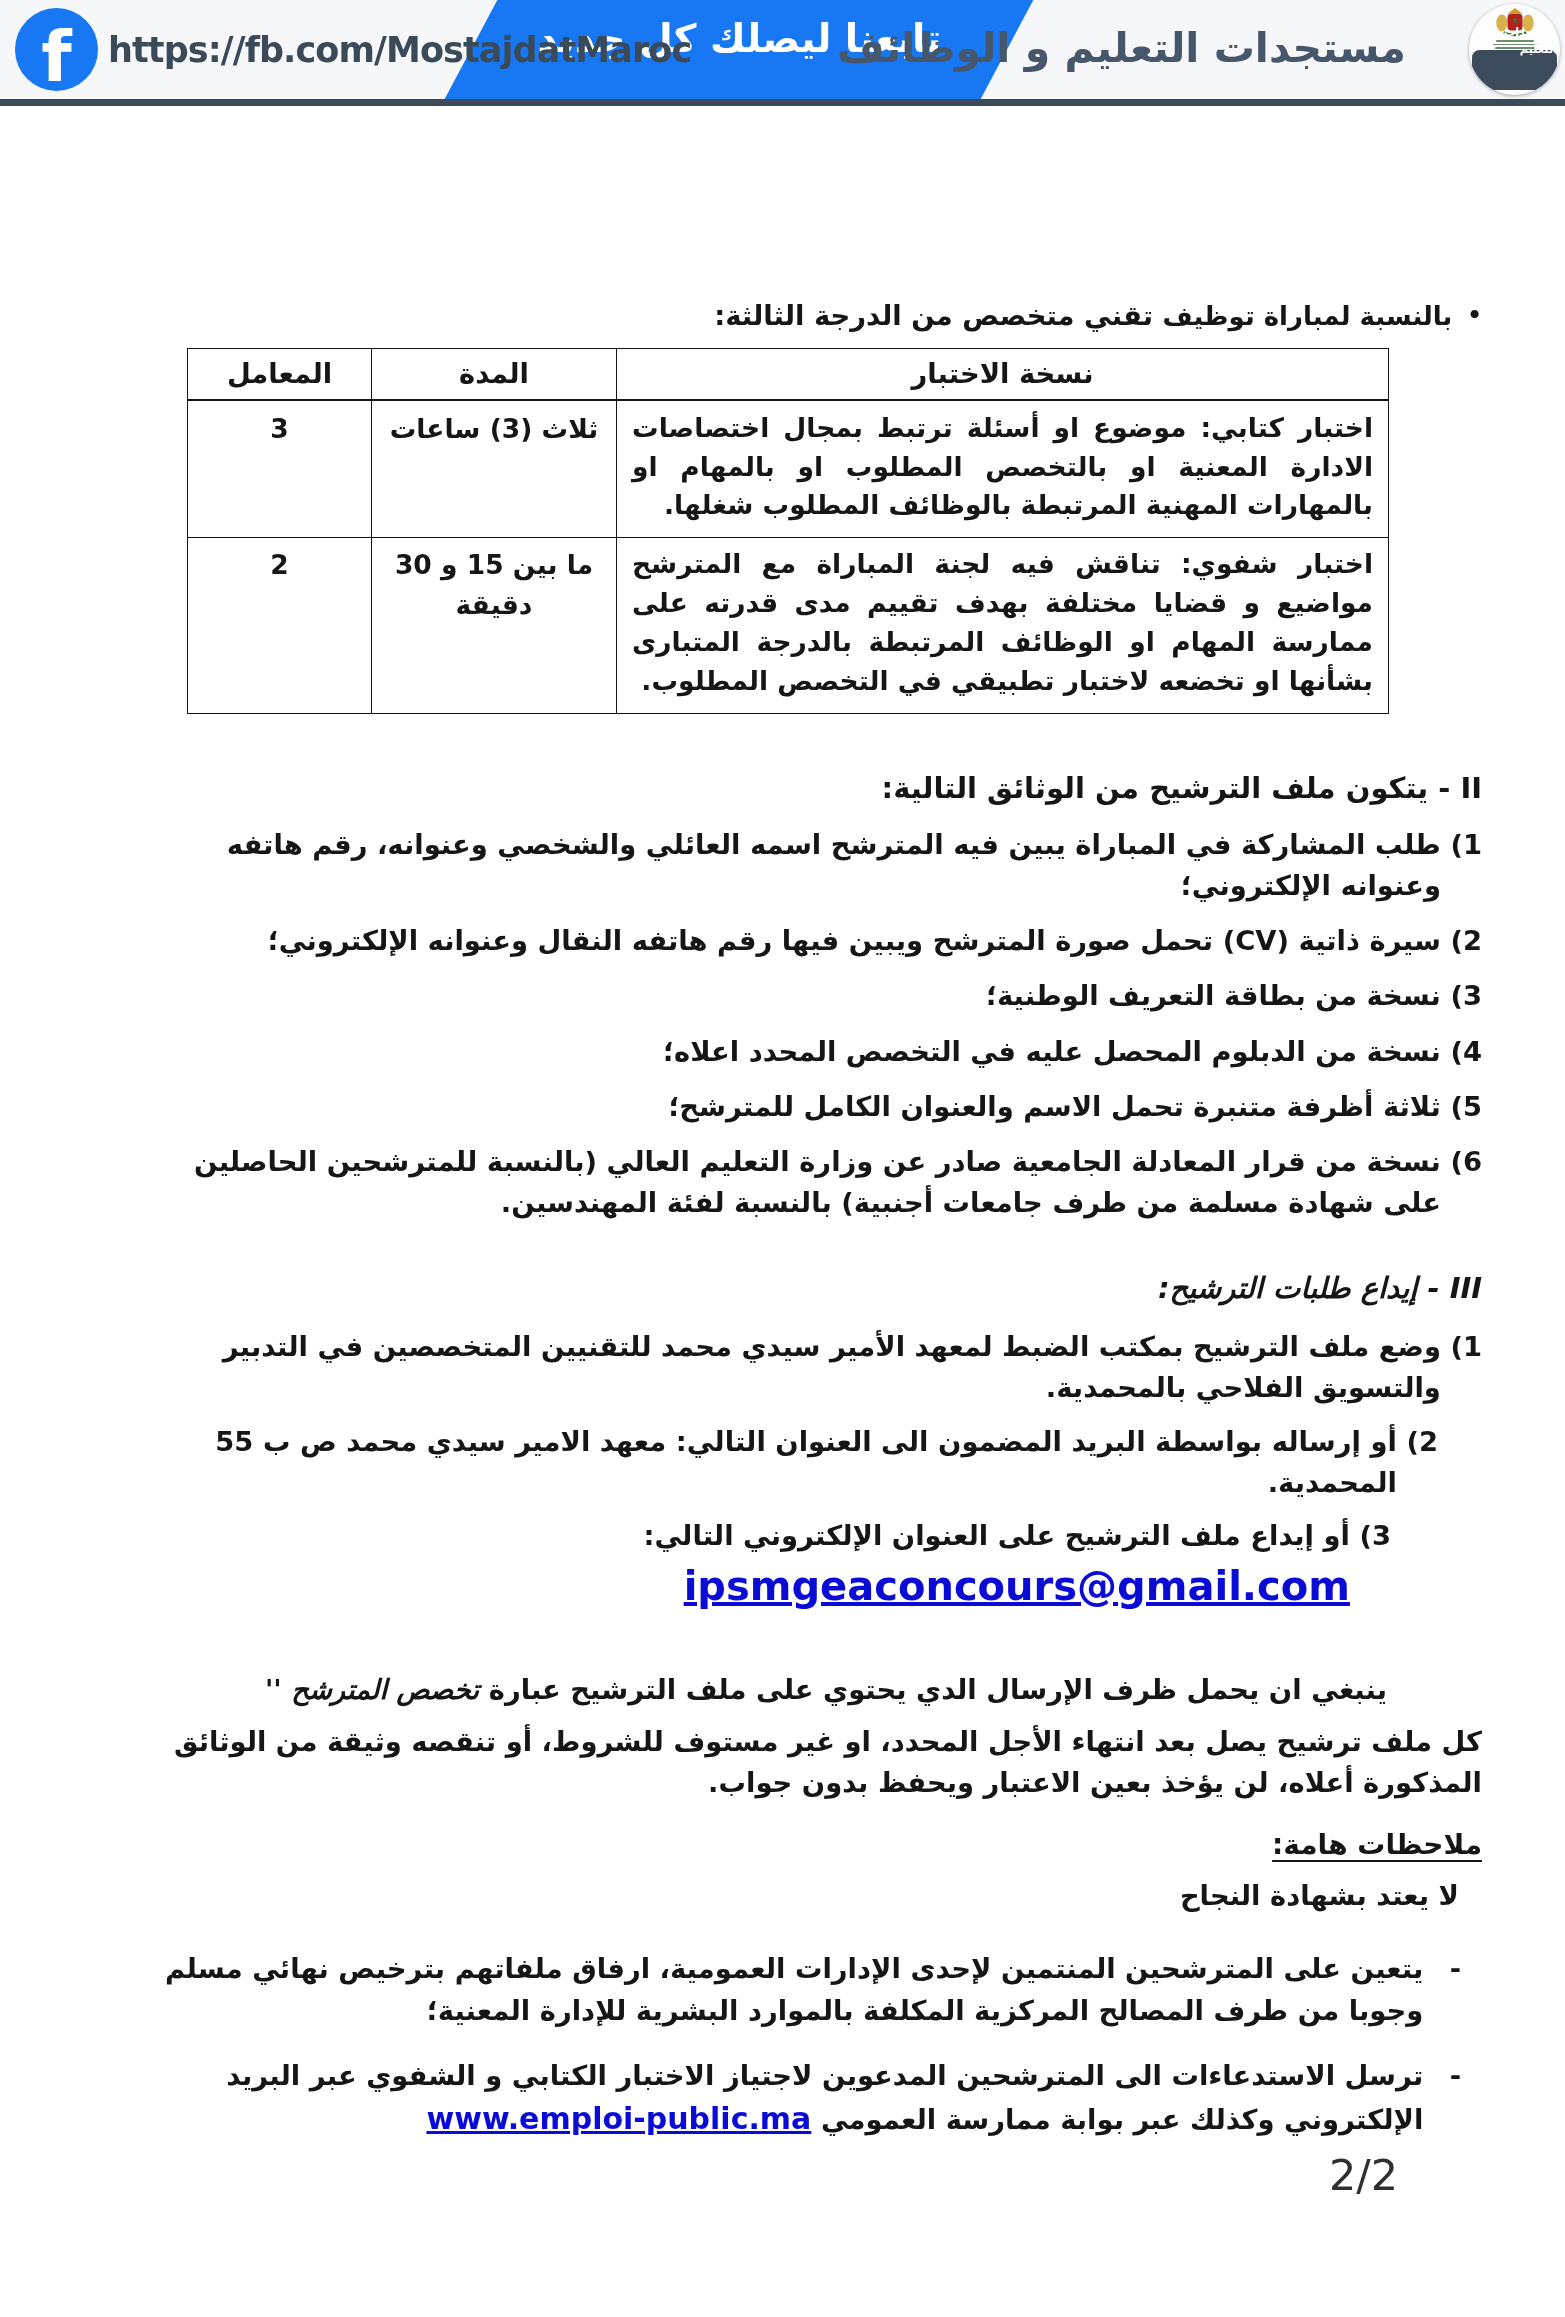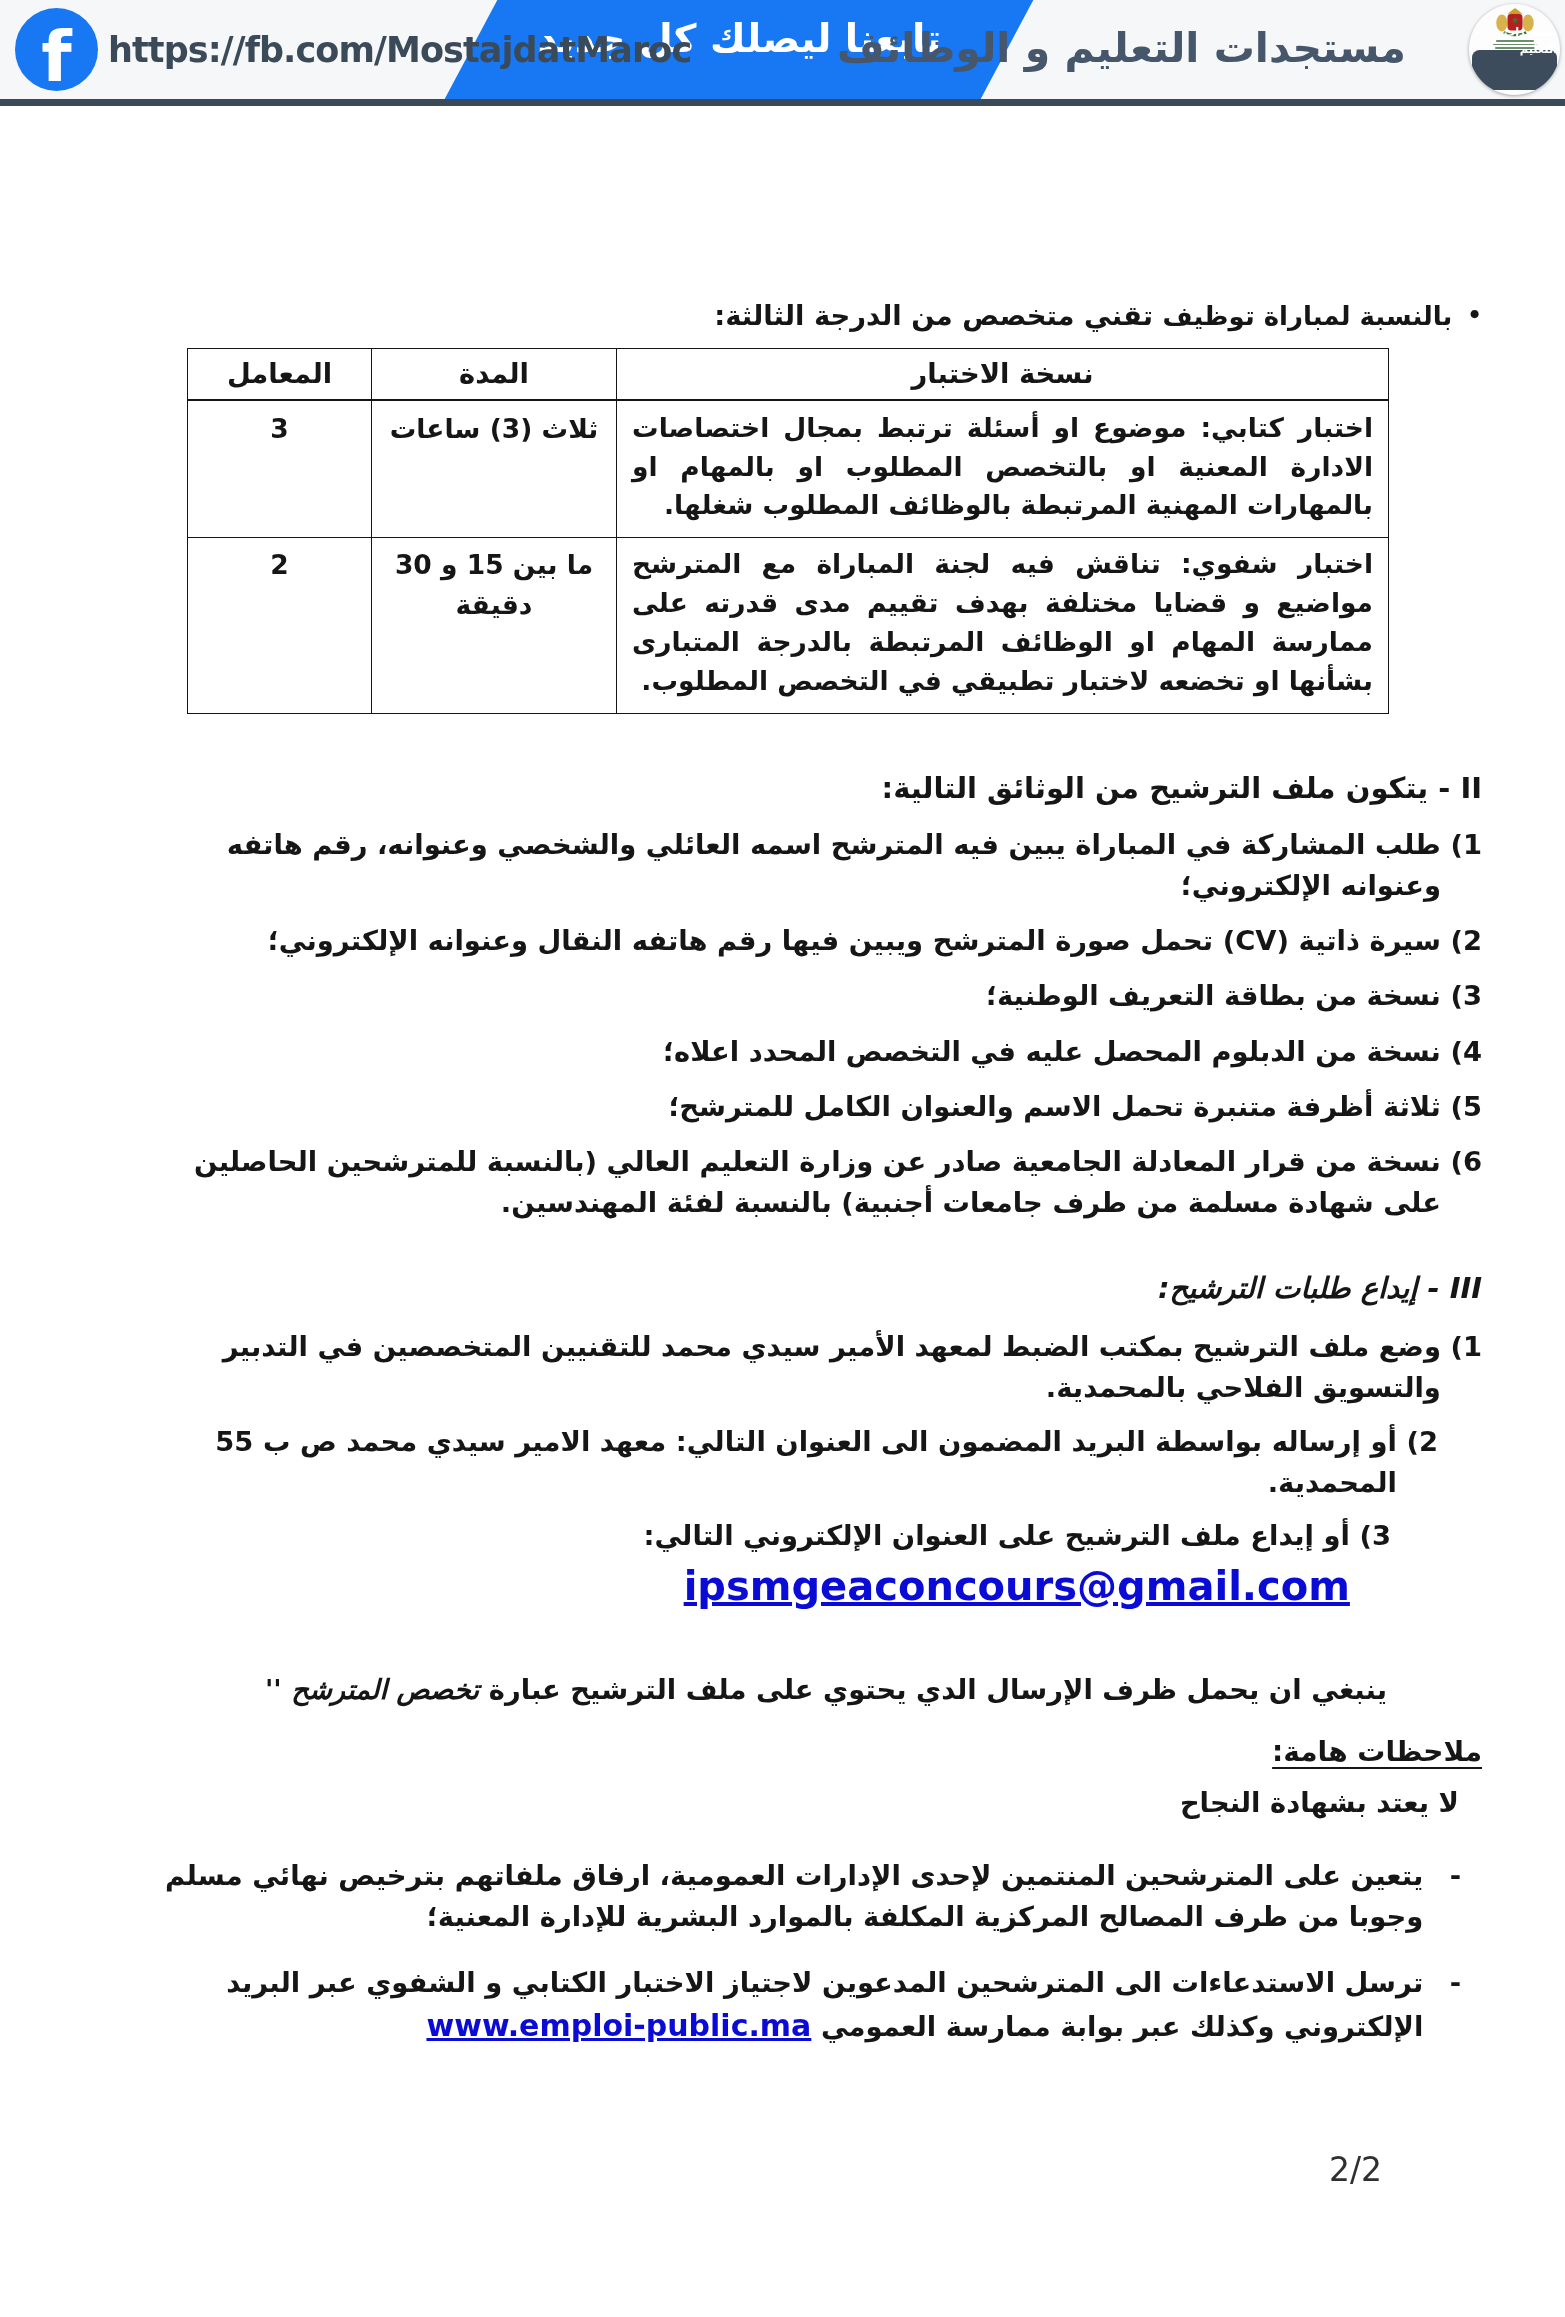--- a/index.html
+++ b/index.html
@@ -82,21 +82,21 @@
   .envelope .emph { font-weight:700; font-style:italic; }
   .rejection { margin-top:11.4px; }
   .notes-heading { margin-top:21px; font-size:28px; font-weight:700; text-decoration:underline; text-underline-offset:5.7px; }
   .note0 { margin-top:9px; margin-right:23px; }
   .dash-item { display:flex; gap:5.7px; }
   .dash-item .mk { width:53px; text-align:center; font-weight:700; }
   .dash-item .tx { flex:1; }
   .dash1 { margin-top:32px; }
   .dash2 { margin-top:24.6px; }
   .page-num {
-    position:absolute; left:1329px; top:2150px; font-size:33px; font-weight:400;
+    position:absolute; left:1329px; top:2150px; font-size:43px; font-weight:400;
     color:#2f2f2f; direction:ltr;
   }
 </style>
 </head>
 <body>
 
 <header class="hdr">
   <div class="ribbon"></div>
   <div class="ribbon-label">تابعنا ليصلك كل جديد</div>
   <div class="fb-circle">
@@ -206,20 +206,21 @@
     <span class="mk">3)</span>
     <span class="tx">
       <span>أو إيداع ملف الترشيح على العنوان الإلكتروني التالي: </span><a class="mail" href="#">ipsmgeaconcours@gmail.com</a>
     </span>
   </div>
 
   <div class="envelope">
     <span>ينبغي ان يحمل ظرف الإرسال الدي يحتوي على ملف الترشيح عبارة </span><span class="emph">تخصص المترشح ''</span>
   </div>
 
+  <div class="rejection">كل ملف ترشيح يصل بعد انتهاء الأجل المحدد، او غير مستوف للشروط، أو تنقصه وثيقة من الوثائق المذكورة أعلاه، لن يؤخذ بعين الاعتبار ويحفظ بدون جواب.</div>
 
   <div class="notes-heading">ملاحظات هامة:</div>
   <div class="note0">لا يعتد بشهادة النجاح</div>
 
   <div class="dash-item dash1">
     <span class="mk">-</span>
     <span class="tx">يتعين على المترشحين المنتمين لإحدى الإدارات العمومية، ارفاق ملفاتهم بترخيص نهائي مسلم وجوبا من طرف المصالح المركزية المكلفة بالموارد البشرية للإدارة المعنية؛</span>
   </div>
   <div class="dash-item dash2">
     <span class="mk">-</span>

